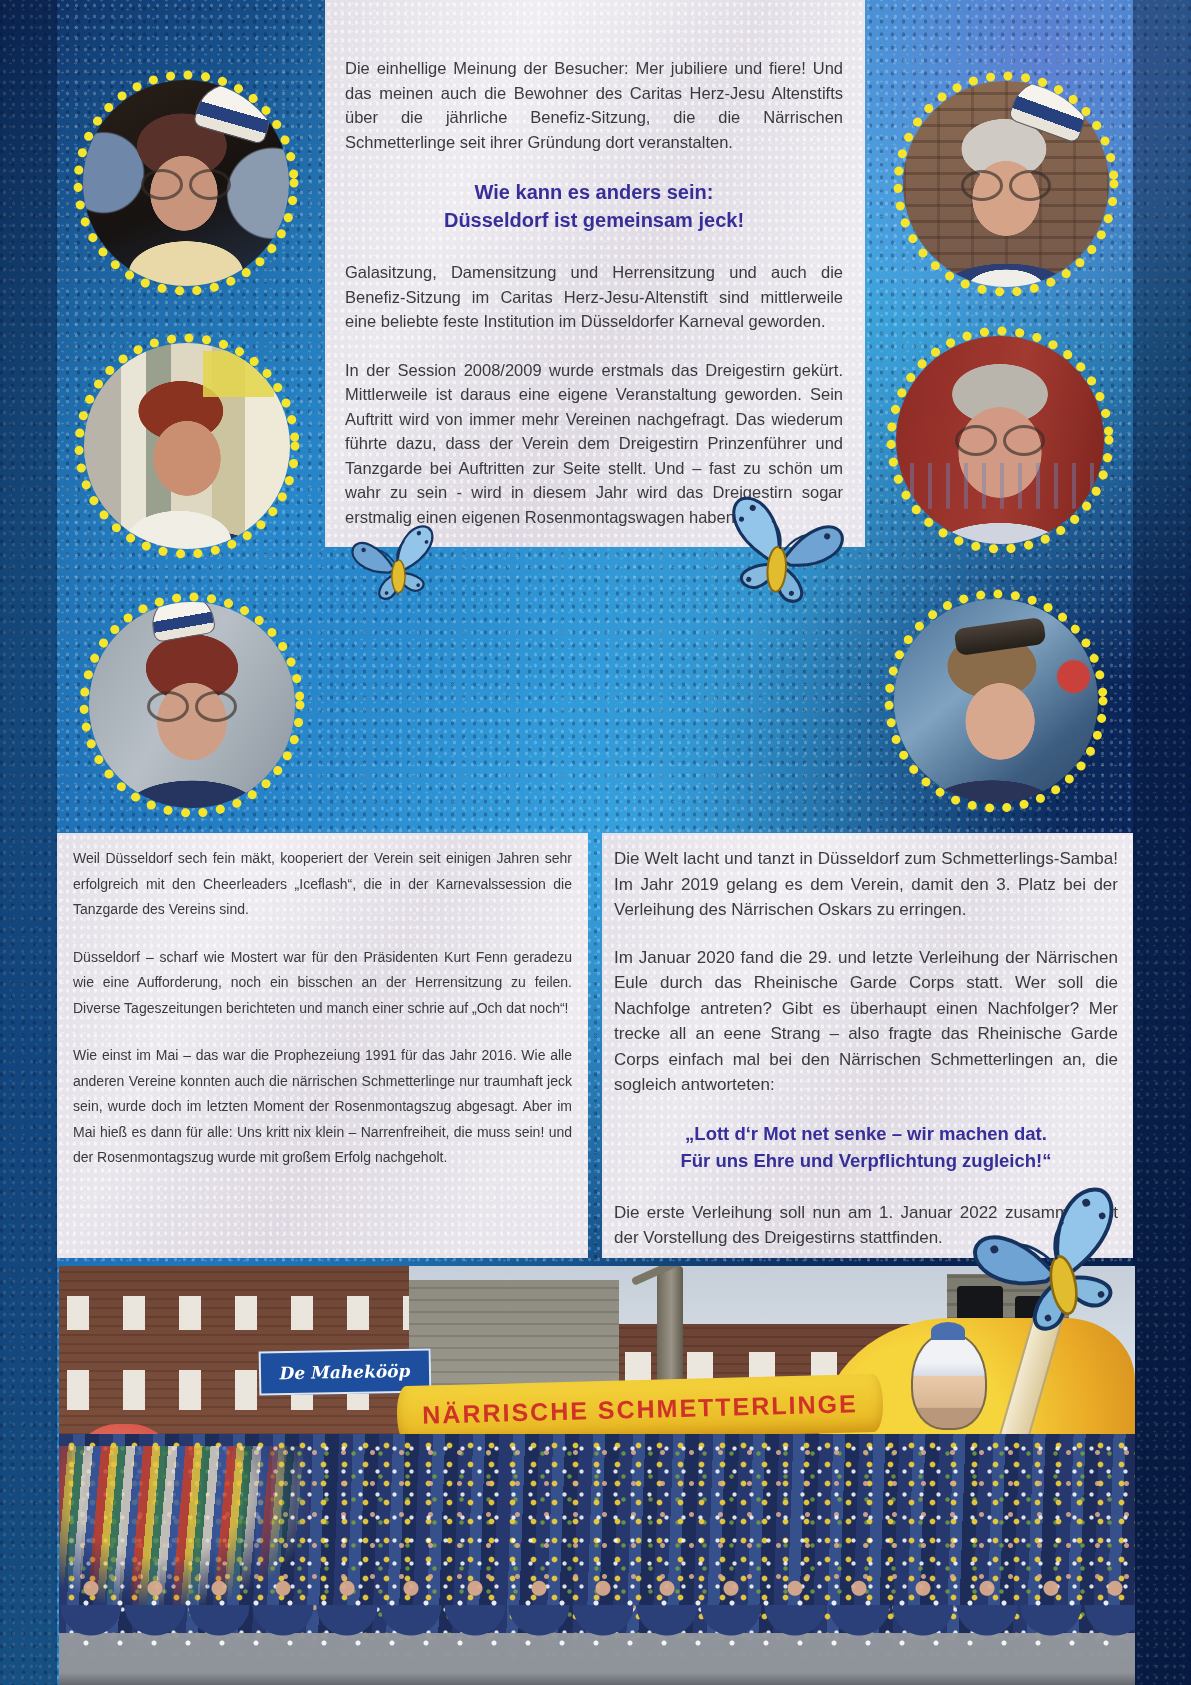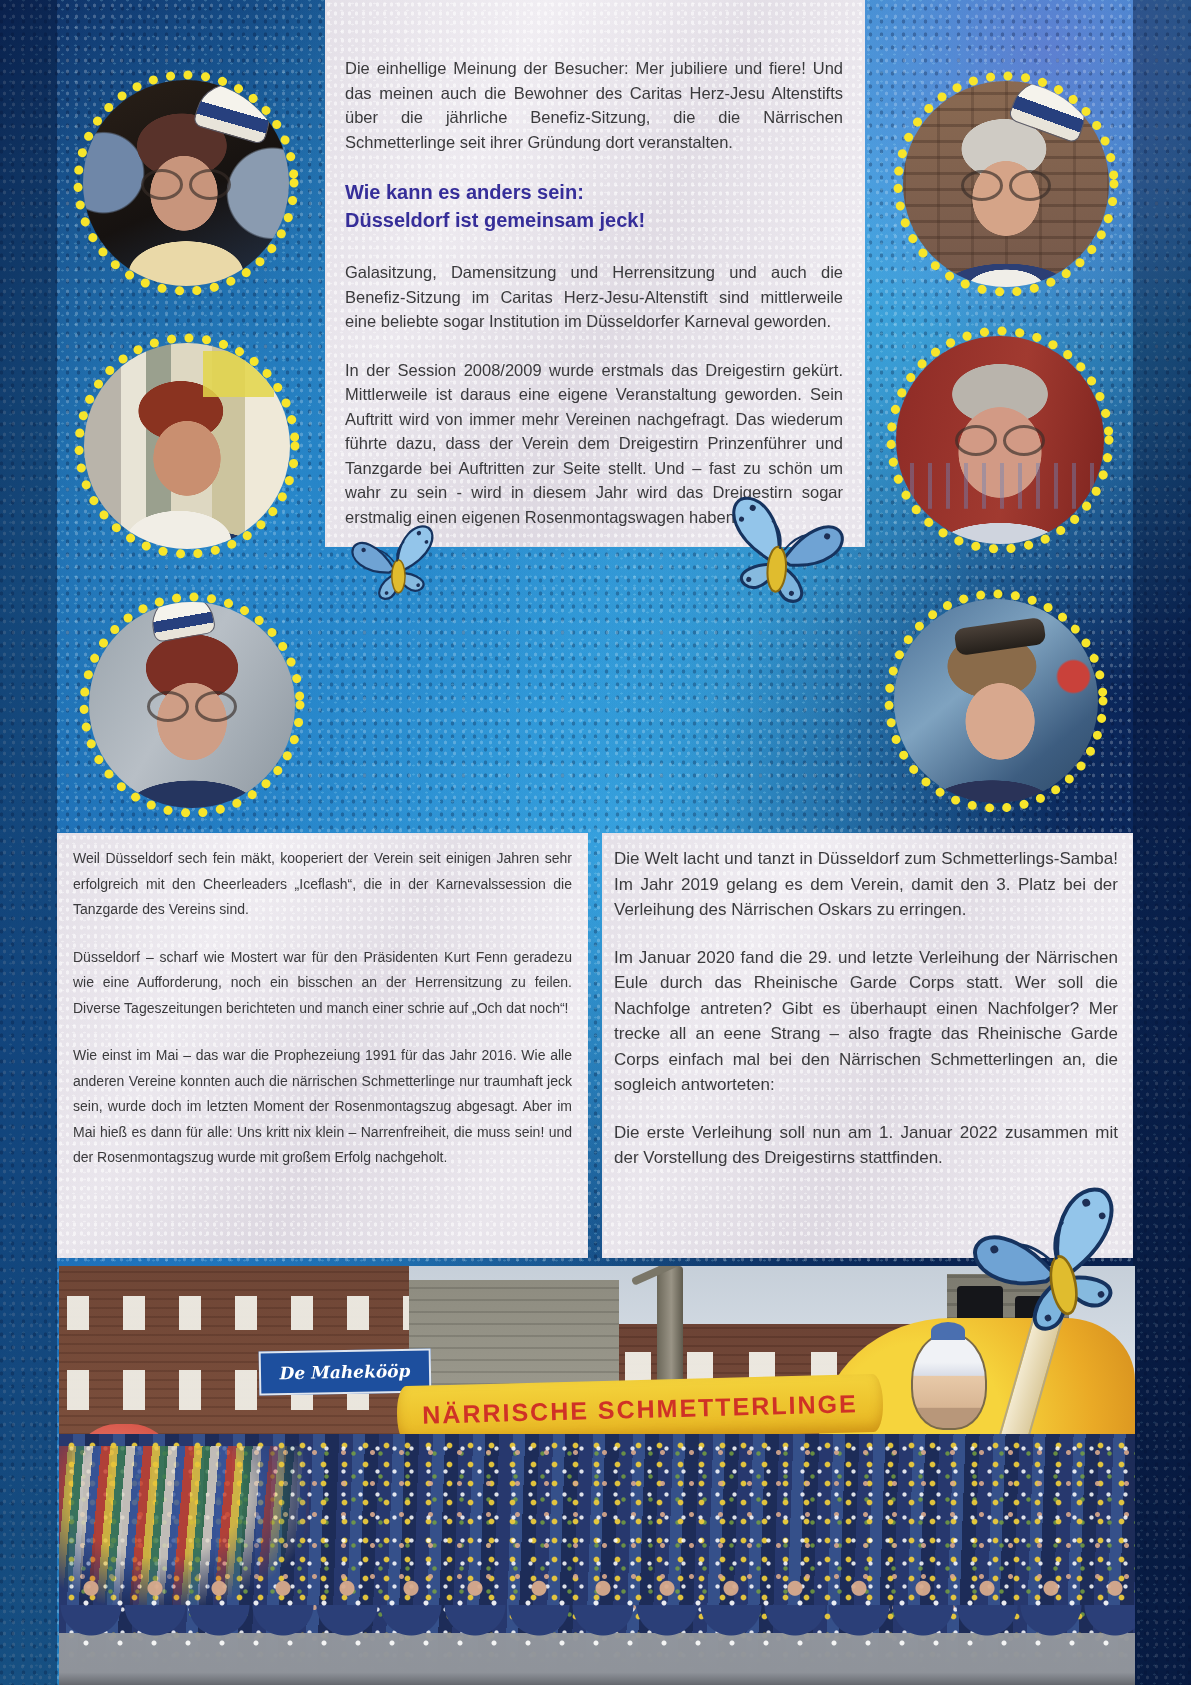--- a/index.html
+++ b/index.html
@@ -43,21 +43,21 @@
   .paperbox p{margin:0 0 24px;text-align:justify;hyphens:auto;}
   .col-center{left:325px;top:0;width:540px;padding:56px 22px 18px 20px;
               box-sizing:border-box;font-size:16.5px;line-height:24.5px;}
   .col-left{left:57px;top:833px;width:531px;height:425px;overflow:hidden;
             padding:13px 16px 10px;box-sizing:border-box;font-size:14px;line-height:25.5px;}
   .col-right{left:602px;top:833px;width:531px;height:425px;overflow:hidden;
              padding:13px 15px 10px 12px;box-sizing:border-box;font-size:17px;line-height:25.5px;}
   .col-left p,.col-right p{margin:0 0 22px;}
 
   .heading-wrap{position:relative;margin:4px 0 26px;}
-  .mid-heading{margin:0;text-align:left;font-weight:bold;color:#362e99;
+  .mid-heading{margin:0;text-align:center;font-weight:bold;color:#362e99;
                font-size:20px;line-height:28px;}
   .quote{font-weight:bold;color:#362e99;text-align:center;font-size:18.5px;
          line-height:27px;margin:4px 0 26px;}
 
   
   .portrait{position:absolute;z-index:3;}
   .portrait .ring{position:absolute;inset:0;width:100%;height:100%;}
   .portrait .photo{position:absolute;inset:10px;border-radius:50%;overflow:hidden;}
   .spec{position:absolute;left:50%;transform:translateX(-50%);top:43%;width:98px;height:30px;}
   .spec::before,.spec::after{content:"";position:absolute;top:0;width:36px;height:25px;
@@ -227,21 +227,21 @@
       <h2 class="mid-heading">
         <span>Wie kann es anders sein:</span><br>
         <span>Düsseldorf ist gemeinsam jeck!</span>
       </h2>
       <div class="butterfly bf-right">
         <svg viewBox="0 0 115 100">
             <use href="#bfly"></use>
           </svg>
       </div>
     </div>
-    <p>Galasitzung, Damensitzung und Herrensitzung und auch die Benefiz-Sitzung im Caritas Herz-Jesu-Altenstift sind mittlerweile eine beliebte sogar Institution im Düsseldorfer Karneval geworden.</p>
+    <p>Galasitzung, Damensitzung und Herrensitzung und auch die Benefiz-Sitzung im Caritas Herz-Jesu-Altenstift sind mittlerweile eine beliebte feste Institution im Düsseldorfer Karneval geworden.</p>
     <p style="margin-bottom:0">In der Session 2008/2009 wurde erstmals das Dreigestirn gekürt. Mittlerweile ist daraus eine eigene Veranstaltung geworden. Sein Auftritt wird von immer mehr Vereinen nachgefragt. Das wiederum führte dazu, dass der Verein dem Dreigestirn Prinzenführer und Tanzgarde bei Auftritten zur Seite stellt. Und – fast zu schön um wahr zu sein -  wird in diesem Jahr wird das Dreigestirn sogar erstmalig einen eigenen Rosenmontagswagen haben!</p>
   </section>
 
   <div class="portrait" style="left:73px;top:70px;width:226px;height:226px">
     <div class="photo p1">
       <i class="spec"></i>
       <i class="cap" style="left:56%;top:2%;transform:rotate(16deg)"></i>
     </div>
     <svg class="ring" viewBox="0 0 226 226">
         <use href="#dotring"></use>
@@ -295,20 +295,24 @@
 
   <section class="paperbox col-left">
     <p>Weil Düsseldorf sech fein mäkt, kooperiert der Verein seit einigen Jahren sehr erfolgreich mit den Cheerleaders „Iceflash“, die in der Karnevalssession die Tanzgarde des Vereins sind.</p>
     <p>Düsseldorf – scharf wie Mostert war für den Präsidenten Kurt Fenn geradezu wie eine Aufforderung, noch ein bisschen an der Herrensitzung zu feilen. Diverse Tageszeitungen berichteten und manch einer schrie auf „Och dat noch“!</p>
     <p style="margin-bottom:0">Wie einst im Mai – das war die Prophezeiung 1991 für das Jahr 2016. Wie alle anderen Vereine konnten auch die närrischen Schmetterlinge nur traumhaft jeck sein, wurde doch im letzten Moment der Rosenmontagszug abgesagt. Aber im Mai hieß es dann für alle: Uns kritt nix klein – Narrenfreiheit, die muss sein! und der Rosenmontagszug wurde mit großem Erfolg nachgeholt.</p>
   </section>
 
   <section class="paperbox col-right">
     <p>Die Welt lacht und tanzt in Düsseldorf zum Schmetterlings-Samba! Im Jahr 2019 gelang es dem Verein, damit den 3. Platz bei der Verleihung des Närrischen Oskars zu erringen.</p>
     <p>Im Januar 2020 fand die 29. und letzte Verleihung der Närrischen Eule durch das Rheinische Garde Corps statt. Wer soll die Nachfolge antreten? Gibt es überhaupt einen Nachfolger? Mer trecke all an eene Strang – also fragte das Rheinische Garde Corps einfach mal bei den Närrischen Schmetterlingen an, die sogleich antworteten:</p>
+    <div class="quote">
+      <span>„Lott d‘r Mot net senke – wir machen dat.</span><br>
+      <span>Für uns Ehre und Verpflichtung zugleich!“</span>
+    </div>
     <p style="margin-bottom:0">Die erste Verleihung soll nun am 1. Januar 2022 zusammen mit der Vorstellung des Dreigestirns stattfinden.</p>
   </section>
 
   <figure class="parade">
     <div class="bldg b1"></div>
     <div class="bldg b2"></div>
     <div class="bldg b3"></div>
     <div class="bldg b4"></div>
     <div class="tree"></div>
     <div class="spk spk1"></div>

